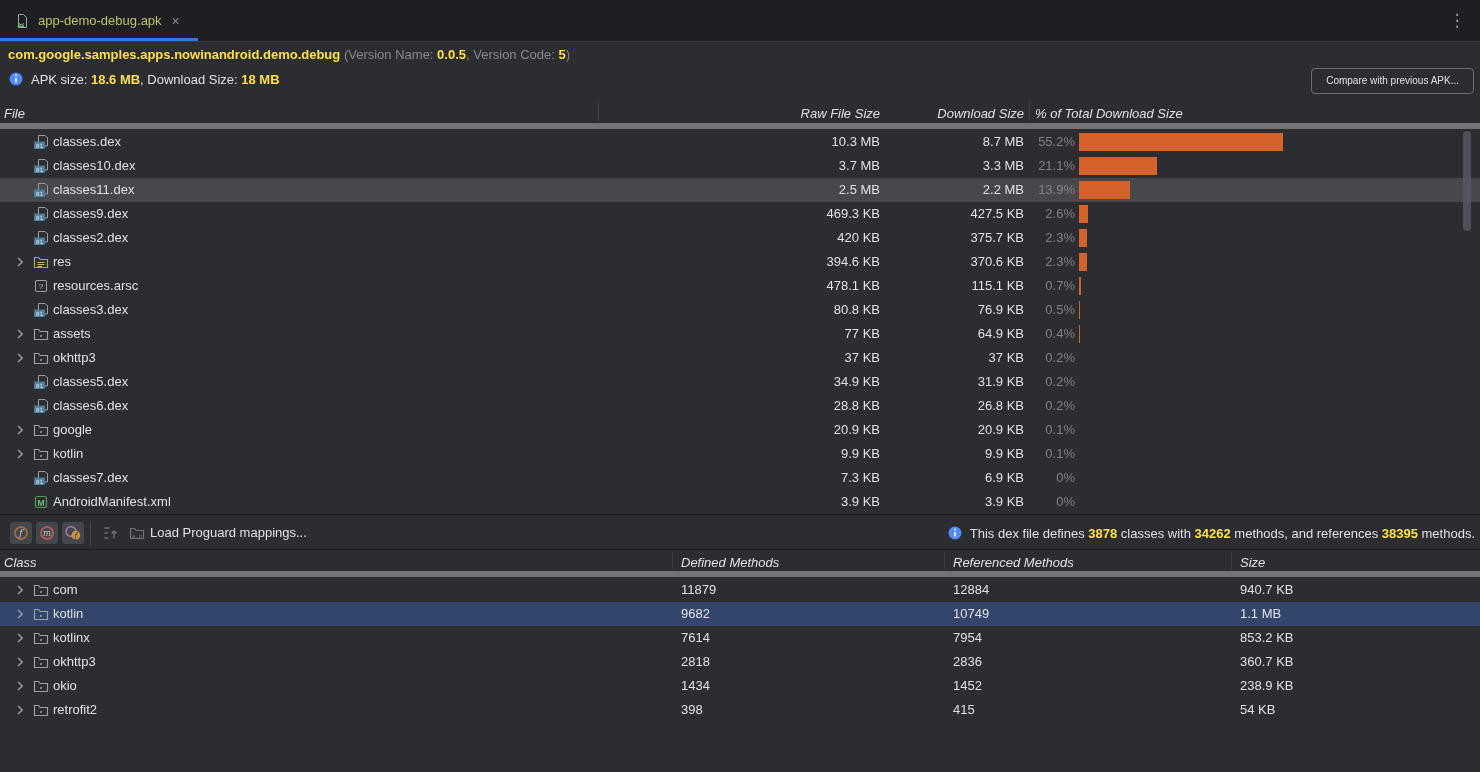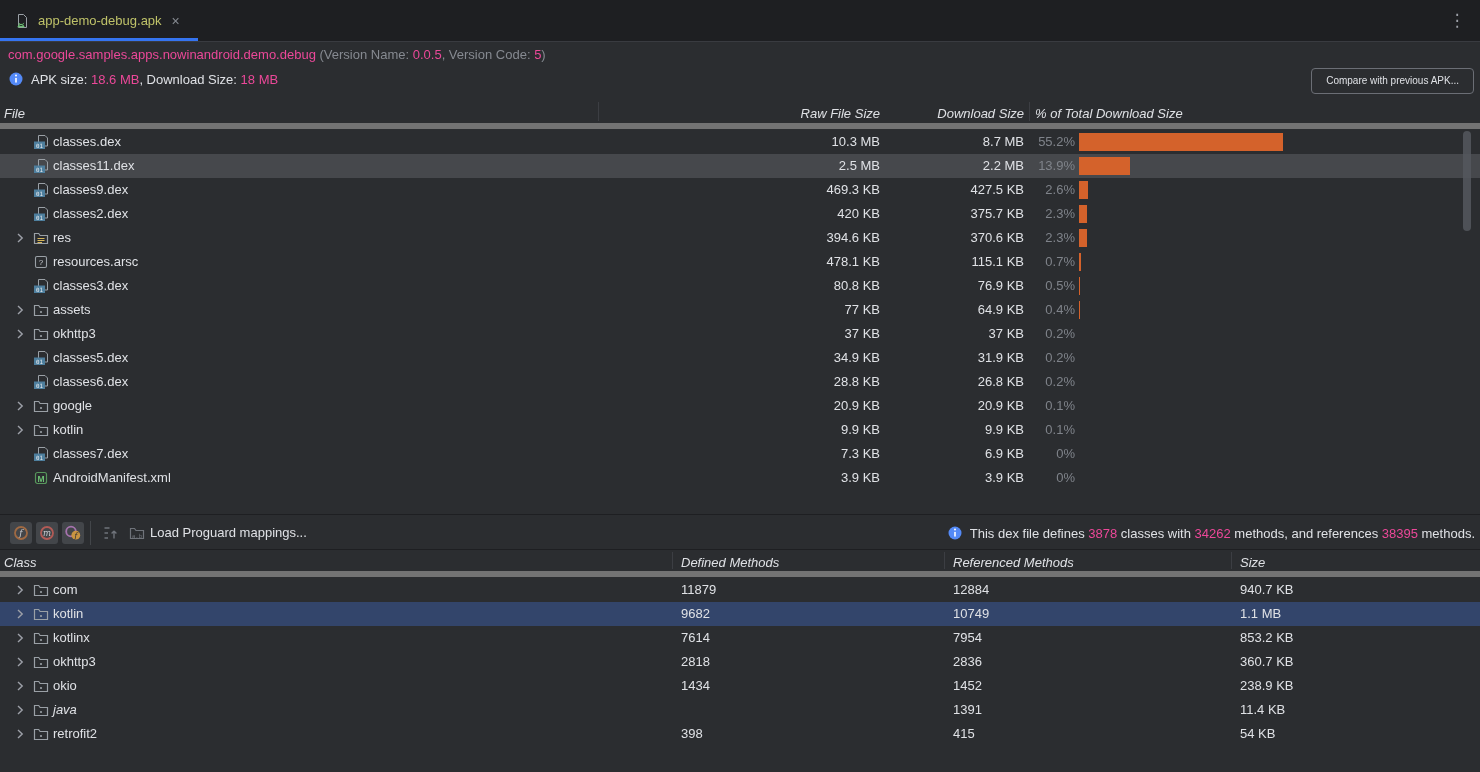--- a/index.html
+++ b/index.html
@@ -2,21 +2,21 @@
 <html><head>
 <meta charset="utf-8">
 <style>
   * { box-sizing: border-box; }
   html,body { margin:0; padding:0; background:#1e1f22; }
   #app {
     position:relative; width:1480px; height:772px; overflow:hidden;
     background:#2b2d30; color:#dfe1e5;
     font-family:"Liberation Sans","DejaVu Sans",sans-serif; font-size:13px;
   }
-  .b { font-weight:normal; color:#ec4899; }
+  .b { font-weight:bold; color:#fde047; }
   .g { color:#868a91; }
   .it { font-style:italic; }
 
   
   #tabbar { position:absolute; top:0; left:0; right:0; height:42px;
             background:#1e1f22; border-bottom:1px solid #393b40; }
   #tab { position:absolute; left:0; top:0; height:41px; padding:0 14px 0 14px;
          display:flex; align-items:center; gap:8px; cursor:default; }
   #tab .tab-label { color:#bfc269; }
   #tab .tab-close { color:#868a91; font-size:14px; line-height:14px; padding:0 2px; }
@@ -118,20 +118,34 @@
     <rect x="1" y="7.5" width="11" height="7.5" fill="#4e7f9e"></rect>
     <text x="6.5" y="13.6" font-size="5.8" fill="#e8eaed" text-anchor="middle" font-family="DejaVu Sans Mono,monospace">01</text>
           </svg>
         </span>
         <span class="fname">classes.dex</span>
         <span class="cell cell-raw">10.3 MB</span>
         <span class="cell cell-dl">8.7 MB</span>
         <span class="cell cell-pct">55.2%</span>
         <div class="bar" style="width: 204px; background: rgb(212, 98, 43);"></div>
       </div>
+      <div class="trow">
+        <span class="icon">
+          <svg width="16" height="16" viewBox="0 0 16 16">
+    <path d="M5.5 1.5h6.5l2.5 2.5v8h-9z" fill="none" stroke="#9aa0a6"></path>
+    <rect x="1" y="7.5" width="11" height="7.5" fill="#4e7f9e"></rect>
+    <text x="6.5" y="13.6" font-size="5.8" fill="#e8eaed" text-anchor="middle" font-family="DejaVu Sans Mono,monospace">01</text>
+          </svg>
+        </span>
+        <span class="fname">classes10.dex</span>
+        <span class="cell cell-raw">3.7 MB</span>
+        <span class="cell cell-dl">3.3 MB</span>
+        <span class="cell cell-pct">21.1%</span>
+        <div class="bar" style="width: 78px; background: rgb(212, 98, 43);"></div>
+      </div>
       <div class="trow sel-gray">
         <span class="icon">
           <svg width="16" height="16" viewBox="0 0 16 16">
     <path d="M5.5 1.5h6.5l2.5 2.5v8h-9z" fill="none" stroke="#9aa0a6"></path>
     <rect x="1" y="7.5" width="11" height="7.5" fill="#4e7f9e"></rect>
     <text x="6.5" y="13.6" font-size="5.8" fill="#e8eaed" text-anchor="middle" font-family="DejaVu Sans Mono,monospace">01</text>
           </svg>
         </span>
         <span class="fname">classes11.dex</span>
         <span class="cell cell-raw">2.5 MB</span>
@@ -487,37 +501,20 @@
           <svg width="16" height="16" viewBox="0 0 16 16">
   <path d="M6 4l4.2 4L6 12" fill="none" stroke="#9da0a8" stroke-width="1.4"></path>
           </svg>
         </span>
         <span class="icon">
           <svg width="16" height="16" viewBox="0 0 16 16">
     <path d="M1.5 3.5h4.2l1.4 2h7.4v8h-13z" fill="none" stroke="#9aa0a6" stroke-width="1.2"></path>
     <circle cx="8" cy="10" r="1.1" fill="#9aa0a6"></circle>
           </svg>
         </span>
-        <span class="fname it">java</span>
-        <span class="cell cell-def"></span>
-        <span class="cell cell-ref">1391</span>
-        <span class="cell cell-size">11.4 KB</span>
-      </div>
-      <div class="trow">
-        <span class="chev">
-          <svg width="16" height="16" viewBox="0 0 16 16">
-  <path d="M6 4l4.2 4L6 12" fill="none" stroke="#9da0a8" stroke-width="1.4"></path>
-          </svg>
-        </span>
-        <span class="icon">
-          <svg width="16" height="16" viewBox="0 0 16 16">
-    <path d="M1.5 3.5h4.2l1.4 2h7.4v8h-13z" fill="none" stroke="#9aa0a6" stroke-width="1.2"></path>
-    <circle cx="8" cy="10" r="1.1" fill="#9aa0a6"></circle>
-          </svg>
-        </span>
         <span class="fname">retrofit2</span>
         <span class="cell cell-def">398</span>
         <span class="cell cell-ref">415</span>
         <span class="cell cell-size">54 KB</span>
       </div>
     </div>
 
 </div>
 
 </body></html>

